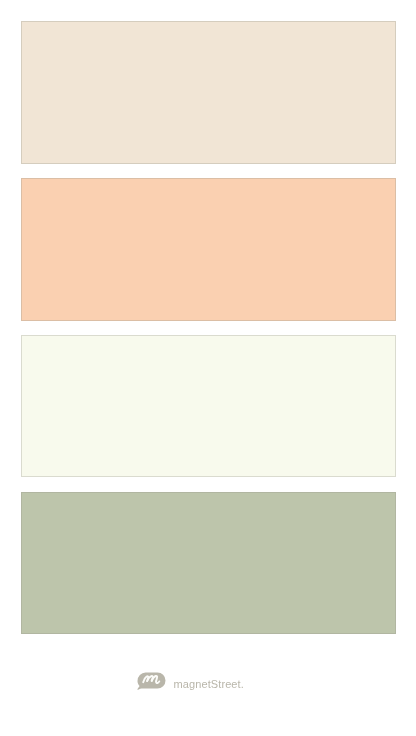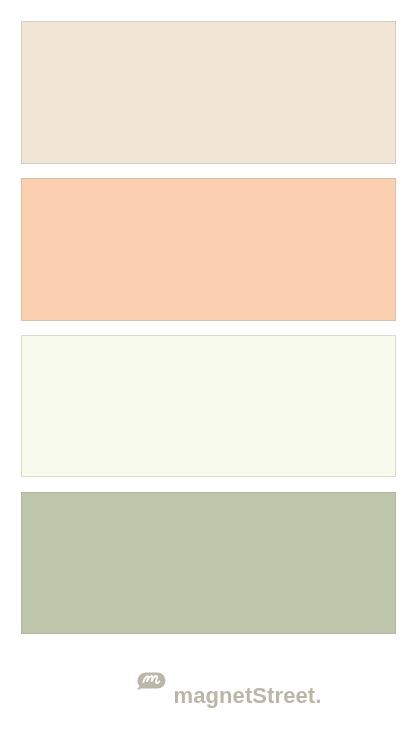--- a/index.html
+++ b/index.html
@@ -23,24 +23,24 @@
   #swatch-3{top:334.6px;}
   #swatch-4{top:491.6px;}
 
   
   .brand-lockup{position:absolute;left:135px;top:669px;width:170px;height:30px;}
   .brand-mark{
     position:absolute;left:2px;top:3px;
     width:29px;height:18px;display:block;overflow:visible;
   }
   .brand-wordmark{
-    position:absolute;left:38.5px;top:19px;
-    font-size:22px;line-height:16.5px;
+    position:absolute;left:38.5px;top:7px;
+    font-size:11px;line-height:16.5px;
     letter-spacing:0.1px;white-space:nowrap;
-    font-weight:700;
+    font-weight:400;
   }
 </style>
 </head>
 <body style="background: rgb(255, 255, 255);">
 
 <div class="palette-page">
 
   <div class="swatch-stack">
     <div class="swatch" id="swatch-1" title="champagne #f1e5d5" style="background: rgb(241, 229, 213); border-color: rgba(150, 148, 138, 0.3);"></div>
     <div class="swatch" id="swatch-2" title="peach #fad0b1" style="background: rgb(250, 208, 177); border-color: rgba(150, 148, 138, 0.3);"></div>

